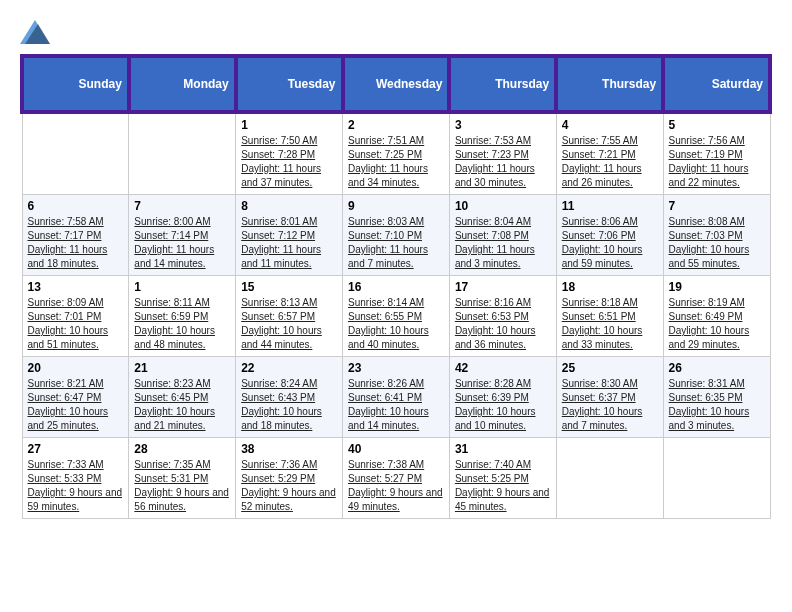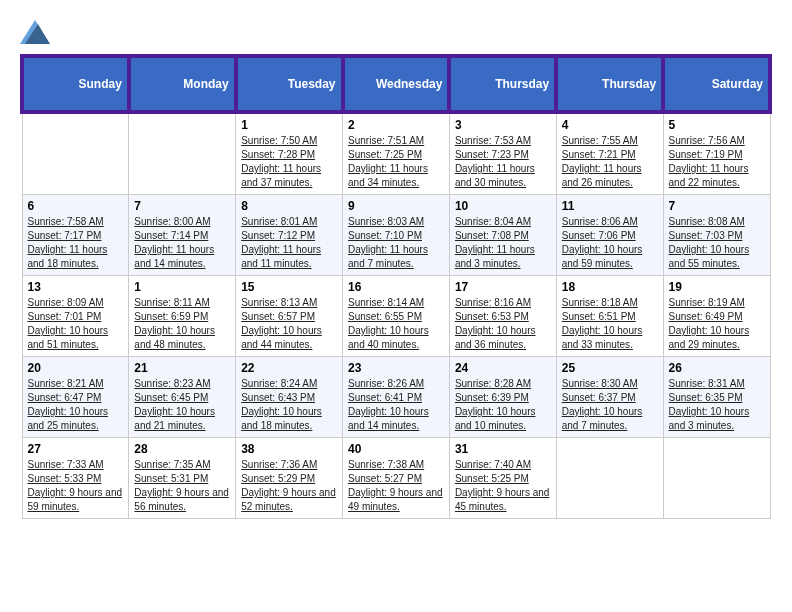--- a/index.html
+++ b/index.html
@@ -251,21 +251,21 @@
           Sunrise: 8:24 AM<br>Sunset: 6:43 PM<br>Daylight: 10 hours and 18 minutes.
         </div>
         </td>
         <td>
           <span class="day-num">23</span>
         <div class="cell-content">
           Sunrise: 8:26 AM<br>Sunset: 6:41 PM<br>Daylight: 10 hours and 14 minutes.
         </div>
         </td>
         <td>
-          <span class="day-num">24</span>
+          <span class="day-num">42</span>
         <div class="cell-content">
           Sunrise: 8:28 AM<br>Sunset: 6:39 PM<br>Daylight: 10 hours and 10 minutes.
         </div>
         </td>
         <td>
           <span class="day-num">25</span>
         <div class="cell-content">
           Sunrise: 8:30 AM<br>Sunset: 6:37 PM<br>Daylight: 10 hours and 7 minutes.
         </div>
         </td>

